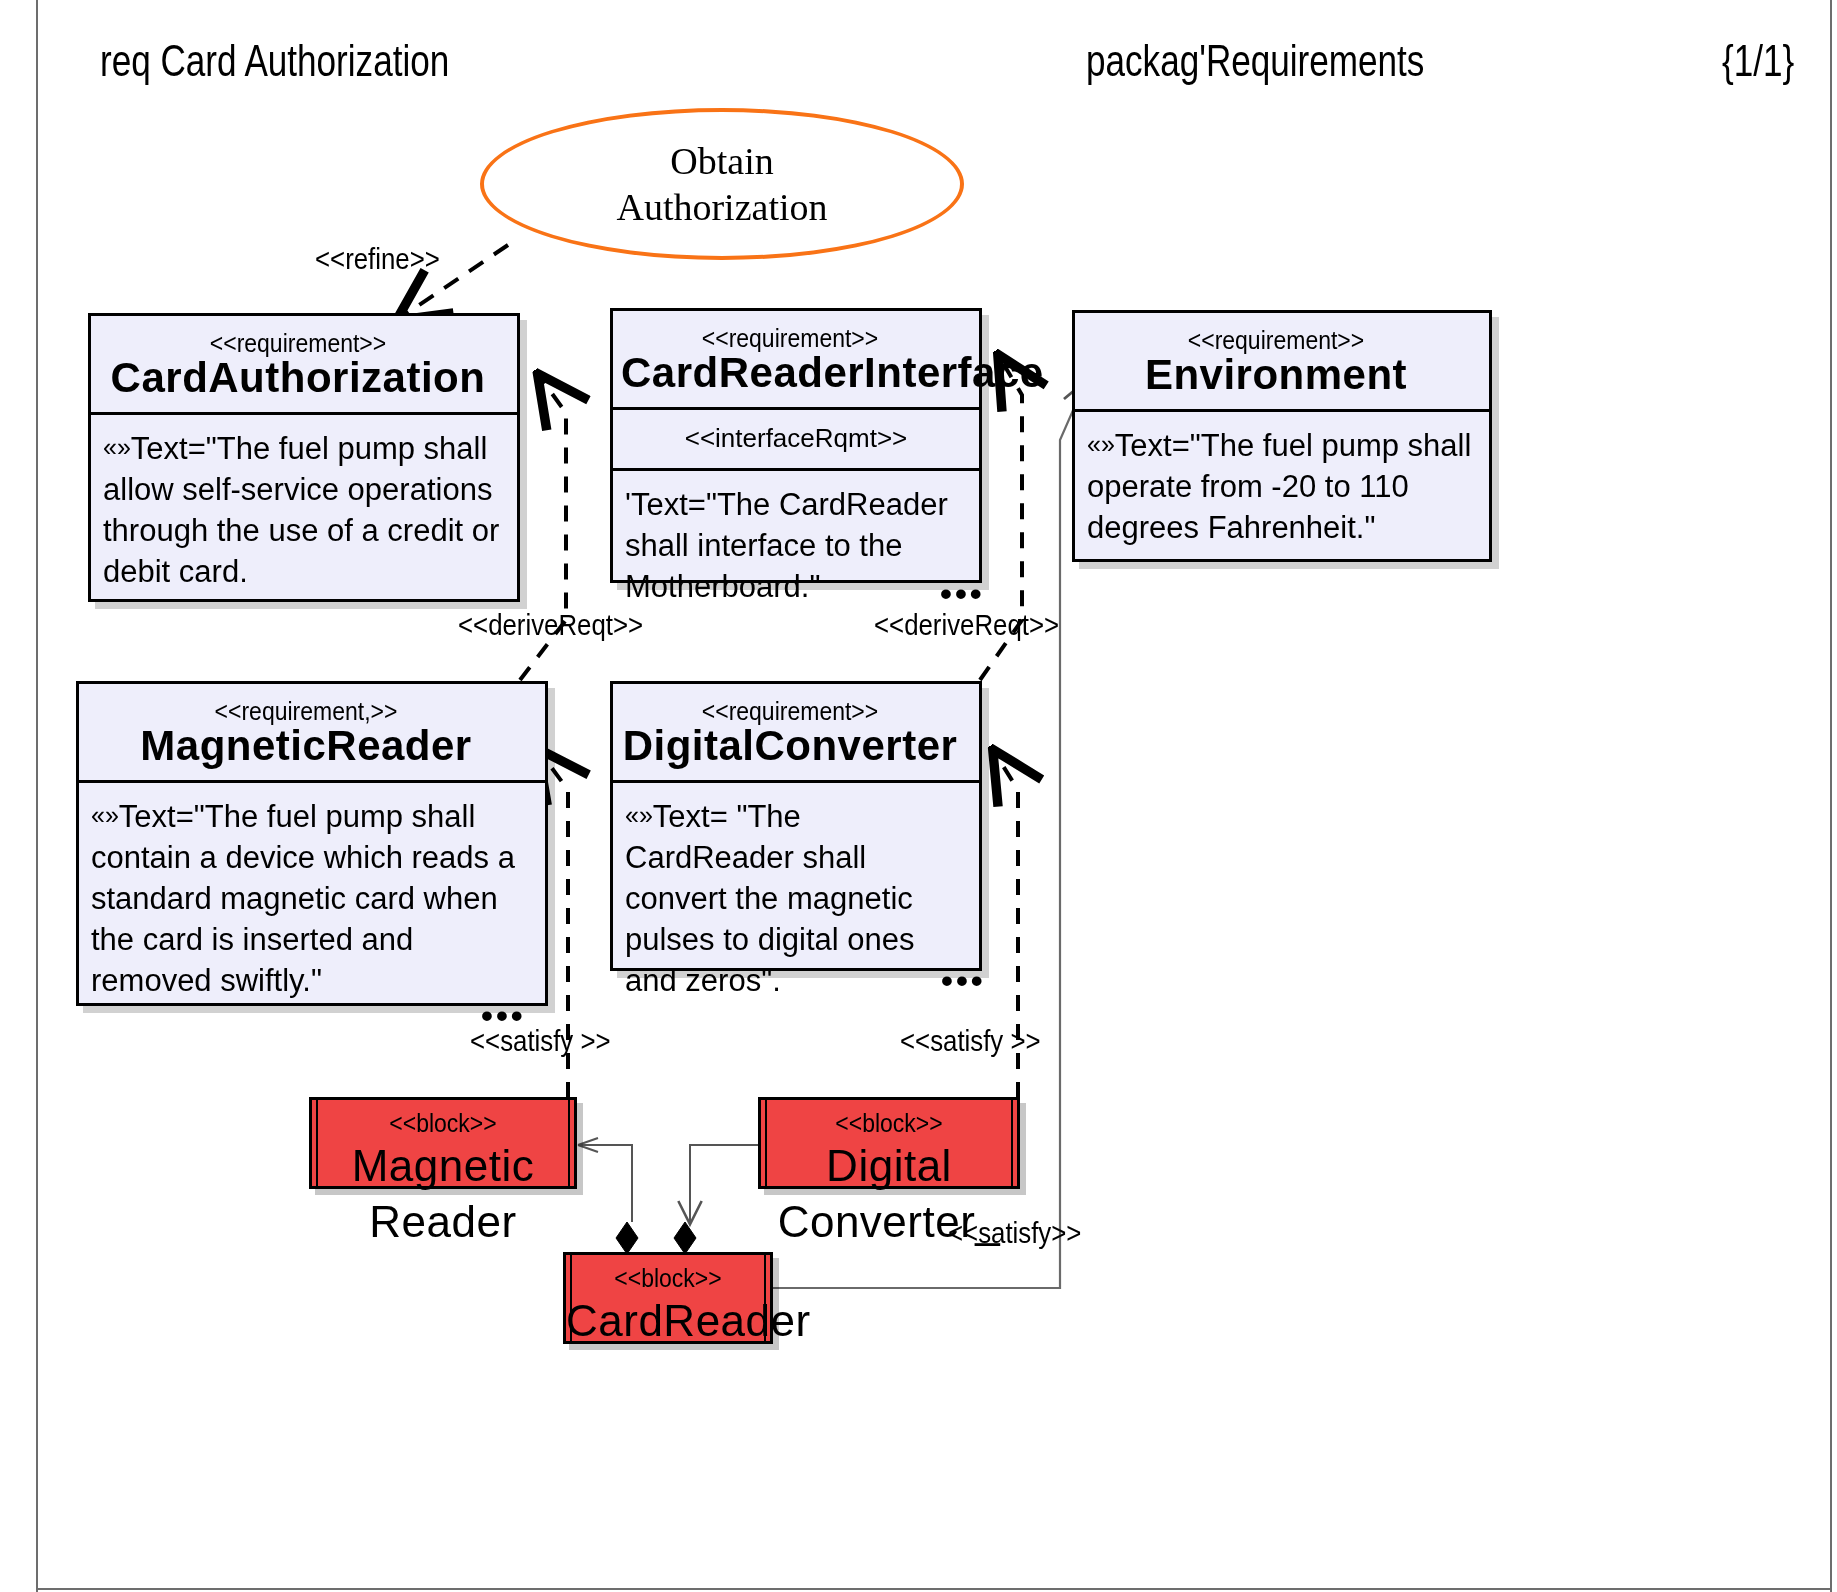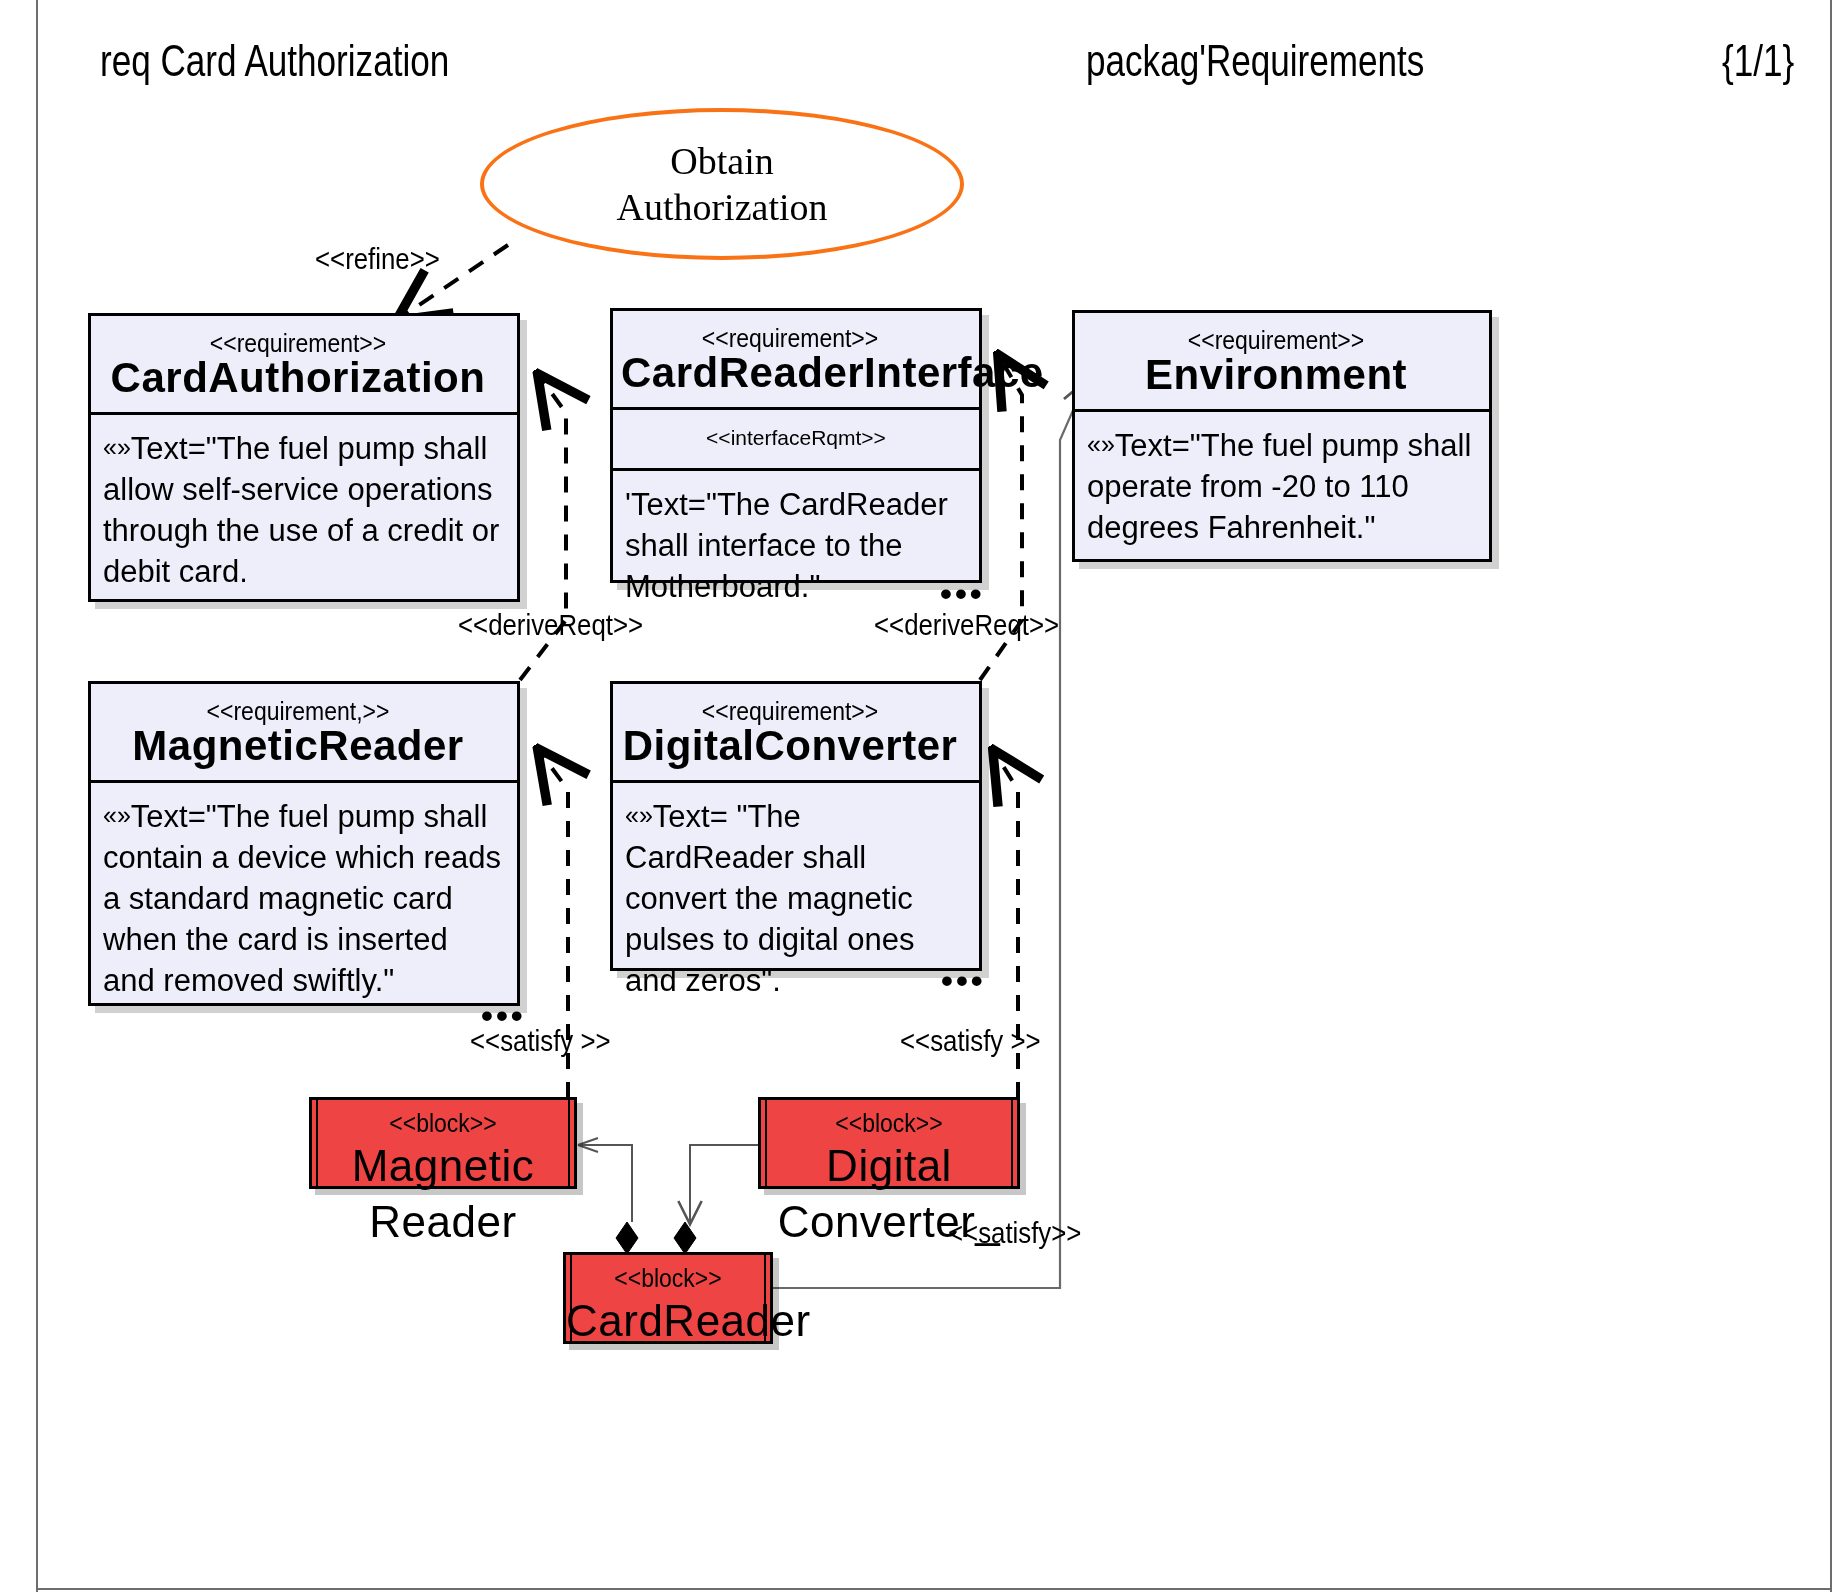--- a/index.html
+++ b/index.html
@@ -84,21 +84,21 @@
     white-space: nowrap;
     letter-spacing: 0.5px;
     font-weight: bold;
   }
   .reqbox .sep {
     border-top: 3px solid #000000;
   }
   .reqbox .midcell {
     text-align: center;
     padding: 10px 8px 12px 8px;
-    font-size: 21px;
+    font-size: 26px;
     line-height: 36px;
     white-space: nowrap;
   }
   .reqbox .bodycell {
     padding: 12px 14px 10px 12px;
     font-size: 31px;
     line-height: 41px;
   }
   .guil {
     font-size: 25px;
@@ -279,21 +279,21 @@
   <div class="reqbox" id="box-environment" style="left:1072px; top:310px; width:420px; height:252px;">
     <div class="hdrcell">
       <div class="stereo">&lt;&lt;requirement&gt;&gt;</div>
       <div class="rname">Environment</div>
     </div>
     <div class="sep bodycell">
       <span class="guil">«»</span><span>Text="The fuel pump shall operate from -20 to 110 degrees Fahrenheit."</span>
     </div>
   </div>
 
-  <div class="reqbox" id="box-magneticreader" style="left:88px; top:681px; width:432px; height:325px;">
+  <div class="reqbox" id="box-magneticreader" style="left:76px; top:681px; width:472px; height:325px;">
     <div class="hdrcell">
       <div class="stereo">&lt;&lt;requirement,&gt;&gt;</div>
       <div class="rname">MagneticReader</div>
     </div>
     <div class="sep bodycell">
       <span class="guil">«»</span><span>Text="The fuel pump shall contain a device which reads a standard magnetic card when the card is inserted and removed swiftly."</span>
     </div>
   </div>
   <div class="dots" style="left:481px; top:1010px;">•••</div>
 

